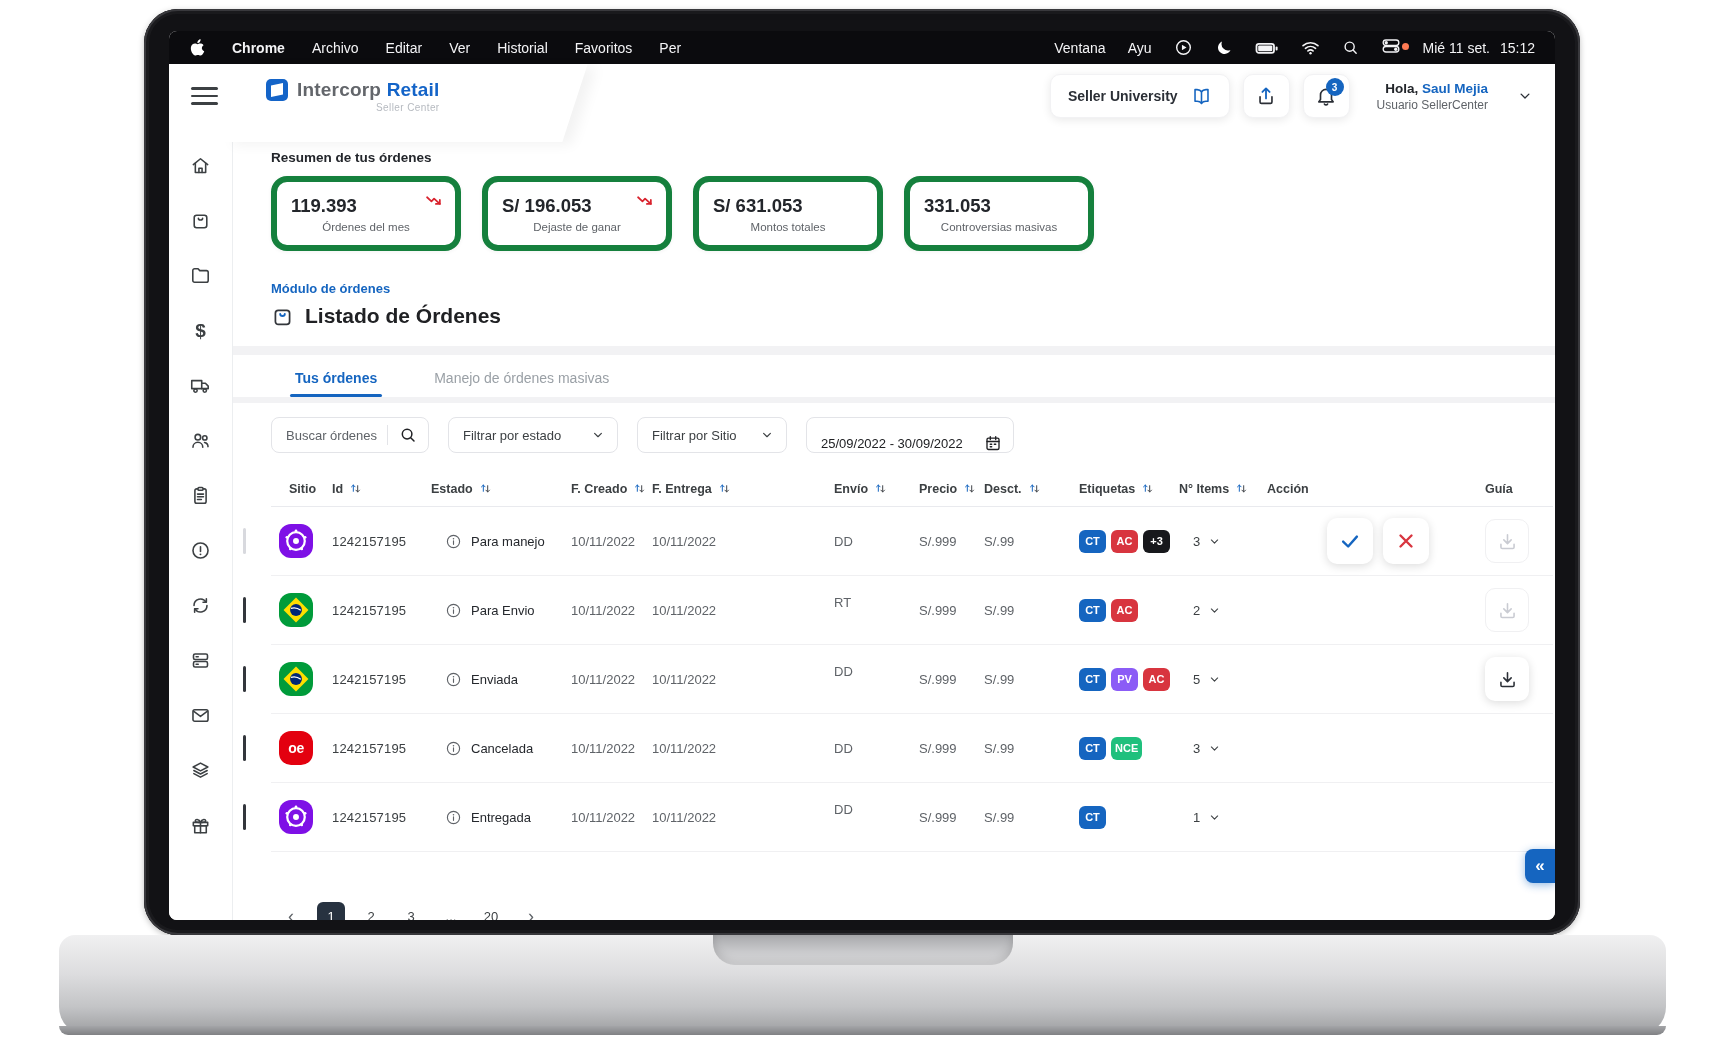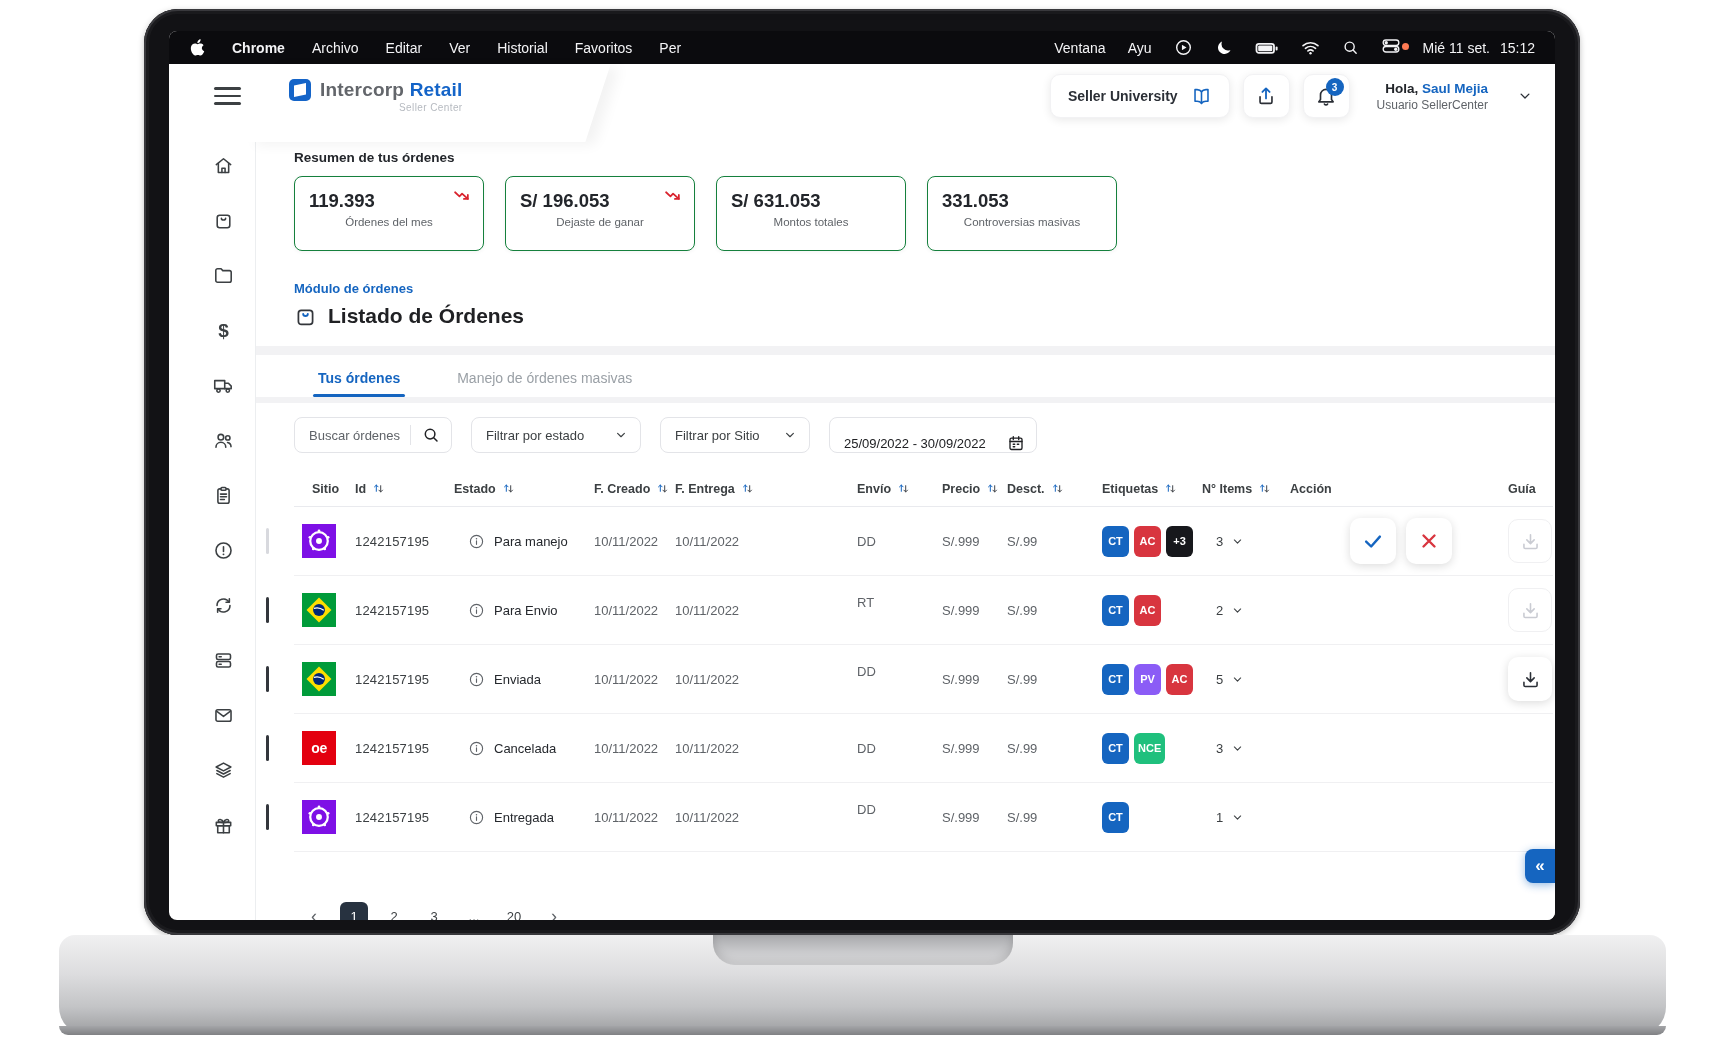--- a/index.html
+++ b/index.html
@@ -23,21 +23,21 @@
   .mb-item { cursor:default; white-space:nowrap; }
   .mb-item.appname { font-weight:bold; }
   .mb-right { margin-left:auto; display:flex; align-items:center; gap:22px; }
   .mb-clock { display:flex; gap:10px; font-size:14px; }
   .icon { display:inline-flex; align-items:center; justify-content:center; }
   .icon svg { width:100%; height:100%; display:block; }
   .cc-wrap { position:relative; }
   .cc-dot { position:absolute; right:-8px; top:7px; width:7px; height:7px; border-radius:50%; background:#ff7b54; }
 
   
-  .app { position:relative; height:856px; display:flex; flex-direction:column; background:#fff;margin-left:23px; }
+  .app { position:relative; height:856px; display:flex; flex-direction:column; background:#fff; }
   .app-header { height:64px; display:flex; align-items:center; padding:0 22px 0 20px; background:#fff; position:relative; z-index:3; }
   .hamburger { width:27px; display:flex; flex-direction:column; gap:5px; cursor:pointer; margin-left:2px; }
   .hamburger span { height:2.6px; background:#3c4043; border-radius:2px; }
   .logo-flag { position:absolute; left:66px; top:0; width:340px; height:78px; background:#fff; transform:skewX(-18deg);
     box-shadow:10px 3px 12px rgba(0,0,0,.05); z-index:-1; }
   .brand { display:flex; flex-direction:column; margin-left:48px; cursor:pointer; }
   .brand-row { display:flex; align-items:center; gap:9px; }
   .brand-sq { width:22px; height:22px; border-radius:5px; background:#1464c8; position:relative; }
   .brand-sq::after { content:""; position:absolute; left:5px; top:4px; width:12px; height:14px; background:#fff;
     clip-path:polygon(0 18%, 100% 0, 100% 82%, 0 100%); }
@@ -65,21 +65,21 @@
   .dollar-glyph { font-size:19px; font-weight:bold; color:#3c4043; }
 
   .content { flex:1; position:relative; padding:0 2px 0 38px; overflow:hidden; }
   .band { height:9px; background:#f2f2f4; margin-left:-38px; margin-right:-2px; }
   .band.thin { height:6px; }
 
   
   .summary { padding-top:22px; }
   .sum-title { font-size:13.5px; font-weight:bold; color:#23262b; }
   .cards { display:flex; gap:21px; margin-top:11px; }
-  .card { position:relative; width:190px; height:75px; background:#fff; border:1px solid #15803d; border-radius:8px;
+  .card { position:relative; width:190px; height:75px; background:#fff; border:6px solid #15803d; border-radius:16px;
     box-shadow:0 1px 4px rgba(0,0,0,.05); padding:13px 14px; }
   .card-value { font-size:18.5px; font-weight:bold; color:#23262b; }
   .card-label { font-size:11.5px; color:#5f6368; margin-top:4px; white-space:nowrap;text-align:center; }
   .trend { position:absolute; right:10px; top:8px; width:21px; height:21px; color:#d9232e; }
 
   
   .module { margin-top:28px; padding-bottom:18px; }
   .breadcrumb { font-size:13px; font-weight:bold; color:#1565c0; cursor:pointer; display:inline-block; }
   .page-title-row { display:flex; align-items:center; gap:11px; margin-top:7px; }
   .page-title-row .icon { width:23px; height:23px; }
@@ -108,29 +108,29 @@
   .table { margin-top:6px; }
   .grid { display:grid; grid-template-columns:50px 110px 140px 81px 182px 85px 65px 95px 100px 88px 194px 92px; align-items:center; }
   .thead { height:36px; border-bottom:1px solid #e9eaee; font-size:12.5px; color:#3c4043; font-weight:bold; }
   .th { display:flex; align-items:center; gap:5px; white-space:nowrap; }
   .th .icon { width:15px; height:15px; }
   .th-sitio { padding-left:18px; } .th-id { padding-left:11px; } .th-guia { padding-left:24px; }
   .trow { height:69px; border-bottom:1px solid #f0f0f2; position:relative; font-size:13px; color:#5f6368; }
   .tick { position:absolute; left:-28px; top:50%; transform:translateY(-50%); width:3px; height:26px; border-radius:2px; }
   .tick.light { background:#d8d9de; } .tick.dark { background:#33363c; }
   .site-cell { padding-left:8px; }
-  .site-badge { width:34px; height:34px; border-radius:0; display:flex; align-items:center; justify-content:center; overflow:hidden; }
+  .site-badge { width:34px; height:34px; border-radius:12px; display:flex; align-items:center; justify-content:center; overflow:hidden; }
   .site-badge svg { width:100%; height:100%; display:block; }
   .site-oe { color:#fff; font-weight:bold; font-size:14px; letter-spacing:-.5px; }
   .id-cell { color:#3c4043; padding-left:11px; letter-spacing:.2px; }
   .estado-cell { display:flex; align-items:center; gap:9px; color:#25282d; padding-left:14px; white-space:nowrap; }
   .estado-cell .icon { width:17px; height:17px; color:#5f6368; flex:none; }
   .envio-raised { transform:translateY(-8px); }
   .tags-cell { display:flex; gap:5px; }
-  .tag { min-width:27px; height:31px; border-radius:6px; color:#fff; font-size:11px; font-weight:bold;
+  .tag { min-width:27px; height:23px; border-radius:6px; color:#fff; font-size:11px; font-weight:bold;
     display:flex; align-items:center; justify-content:center; padding:0 4px; }
   .items-cell { display:flex; align-items:center; gap:8px; color:#3c4043; padding-left:14px; cursor:pointer; }
   .items-cell .icon { width:13px; height:13px; }
   .action-cell { display:flex; gap:10px; padding-left:60px; }
   .abtn { width:46px; height:46px; border-radius:10px; background:#fff; border:0; box-shadow:0 2px 10px rgba(0,0,0,.14);
     display:flex; align-items:center; justify-content:center; cursor:pointer; }
   .abtn .icon { width:22px; height:22px; }
   .guia-cell { display:flex; justify-content:center; }
   .gbtn { width:44px; height:44px; border-radius:10px; background:#fff; display:flex; align-items:center; justify-content:center; }
   .gbtn .icon { width:21px; height:21px; }

